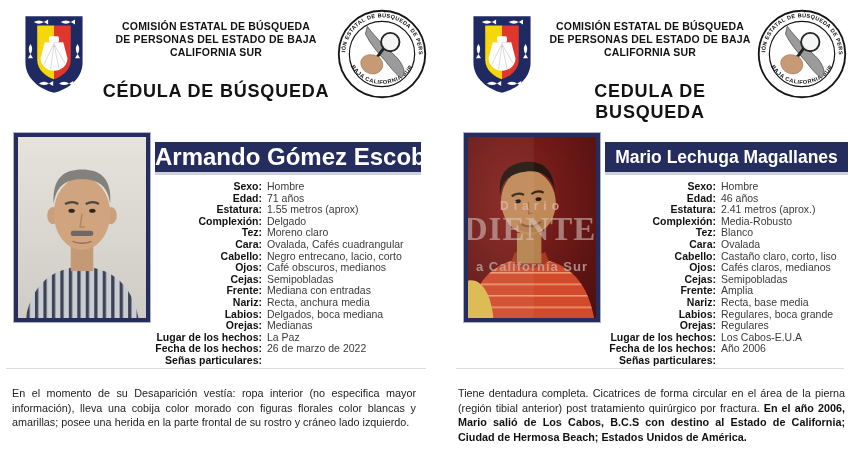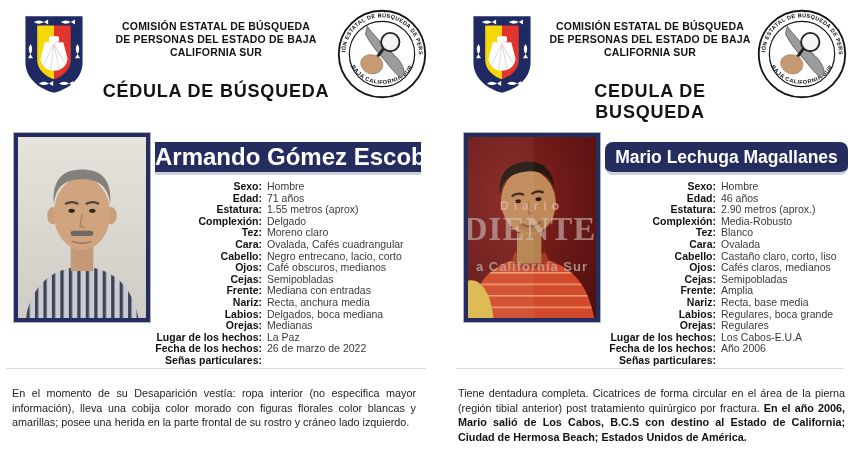--- a/index.html
+++ b/index.html
@@ -30,21 +30,21 @@
   .wm-top{top:62px;font-size:12px;font-weight:bold;letter-spacing:5px;color:#e3b2a8;opacity:.8;}
   .wm-mid{top:74px;left:-14px;right:-10px;font-size:33px;font-weight:bold;
     font-family:"Liberation Serif", serif;color:#d8ccc6;opacity:.55;letter-spacing:1px;white-space:nowrap;}
   .wm-bot{top:122px;font-size:13px;font-weight:bold;color:#c0b4ae;opacity:.75;letter-spacing:1px;}
 
   
   .banner{position:absolute;top:142px;left:155px;height:30px;background:#252c5e;
     border-bottom:3px solid #ccd0db;color:#fff;font-weight:bold;font-size:24px;
     text-align:center;line-height:30px;white-space:nowrap;overflow:hidden;}
   #card-left .banner{right:11px;}
-  #card-right .banner{right:2px;font-size:17.5px;border-radius:8px;}
+  #card-right .banner{right:2px;font-size:17.5px;}
 
   
   .details{position:absolute;top:181px;left:0;right:0;}
   .row{display:flex;height:11.6px;font-size:10.5px;line-height:11.6px;}
   .row .label{flex:0 0 262px;text-align:right;font-weight:bold;color:#101010;}
   #card-right .row .label{flex-basis:266px;}
   .row .value{padding-left:5px;color:#3a3a3a;white-space:nowrap;}
 
   .divider{position:absolute;top:368px;left:6px;right:6px;height:1px;background:#dcdcdc;}
 
@@ -303,21 +303,21 @@
     <div class="row">
         <span class="label">Sexo:</span>
         <span class="value">Hombre</span>
       </div>
       <div class="row">
         <span class="label">Edad:</span>
         <span class="value">46 años</span>
       </div>
       <div class="row">
         <span class="label">Estatura:</span>
-        <span class="value">2.90 metros (aprox.)</span>
+        <span class="value">2.41 metros (aprox.)</span>
       </div>
       <div class="row">
         <span class="label">Complexión:</span>
         <span class="value">Media-Robusto</span>
       </div>
       <div class="row">
         <span class="label">Tez:</span>
         <span class="value">Blanco</span>
       </div>
       <div class="row">

